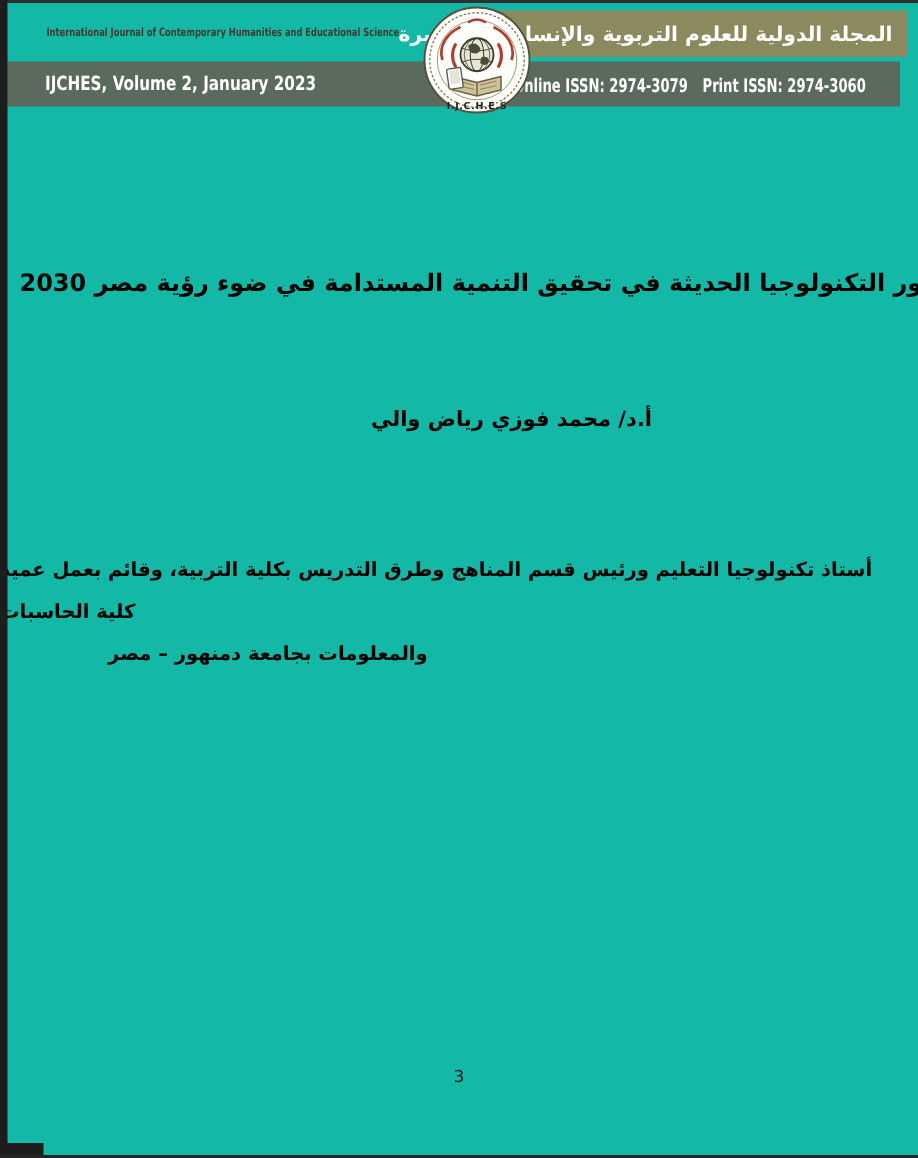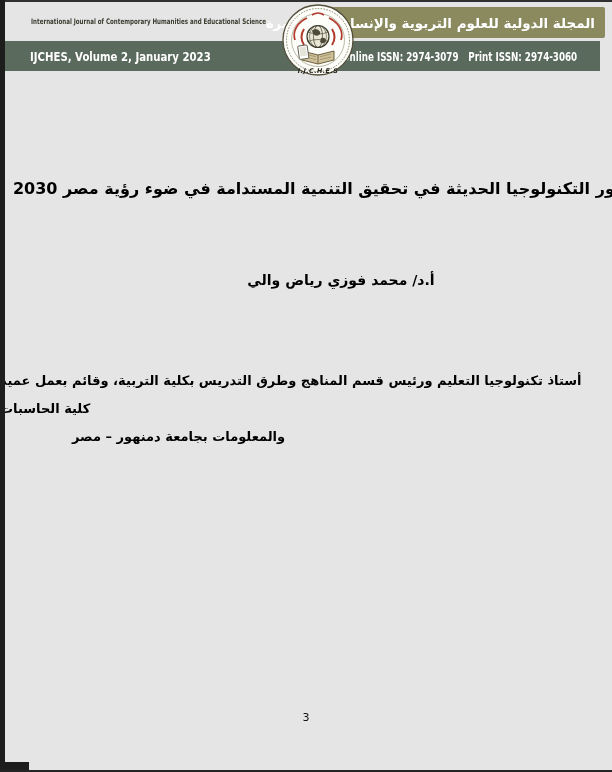--- a/index.html
+++ b/index.html
@@ -3,21 +3,21 @@
 <meta charset="utf-8">
 <style>
   * { margin: 0; padding: 0; box-sizing: border-box; }
   html, body { background: #ffffff; }
   body { font-family: "DejaVu Sans", sans-serif; }
 
   .page {
     position: relative;
     width: 612px;
     height: 772px;
-    background: #e5e5e5;
+    background: #14b8a6;
     overflow: hidden;
   }
 
   
   .frame-left   { position: absolute; left: 0; top: 0; width: 5px; height: 772px; background: #1d1d1d; }
   .frame-top    { position: absolute; left: 0; top: 0; width: 612px; height: 2px; background: #303030; }
   .frame-bottom { position: absolute; left: 0; top: 770px; width: 612px; height: 2px; background: #252525; }
   .frame-corner { position: absolute; left: 0; top: 762px; width: 29px; height: 10px; background: #1d1d1d; }
 
   
@@ -51,21 +51,20 @@
     position: absolute; left: 31px; top: 2px; height: 38px;
     display: flex; align-items: center;
     color: #3c3c30; font-weight: bold; font-size: 7.6px; white-space: nowrap;
     transform: scaleX(0.73); transform-origin: left center;
   }
 
   
   .logo {
     position: absolute; left: 282px; top: 4px; width: 72px; height: 72px;
     z-index: 5;
-    font-style: italic;
   }
 
   
   .article-title {
     position: absolute; left: 12px; top: 177px; width: 612px;
     direction: rtl; text-align: center;
     font-weight: bold; font-size: 16px; color: #000000; line-height: 23px;
   }
   .article-author {
     position: absolute; left: 35px; top: 272px; width: 612px;

